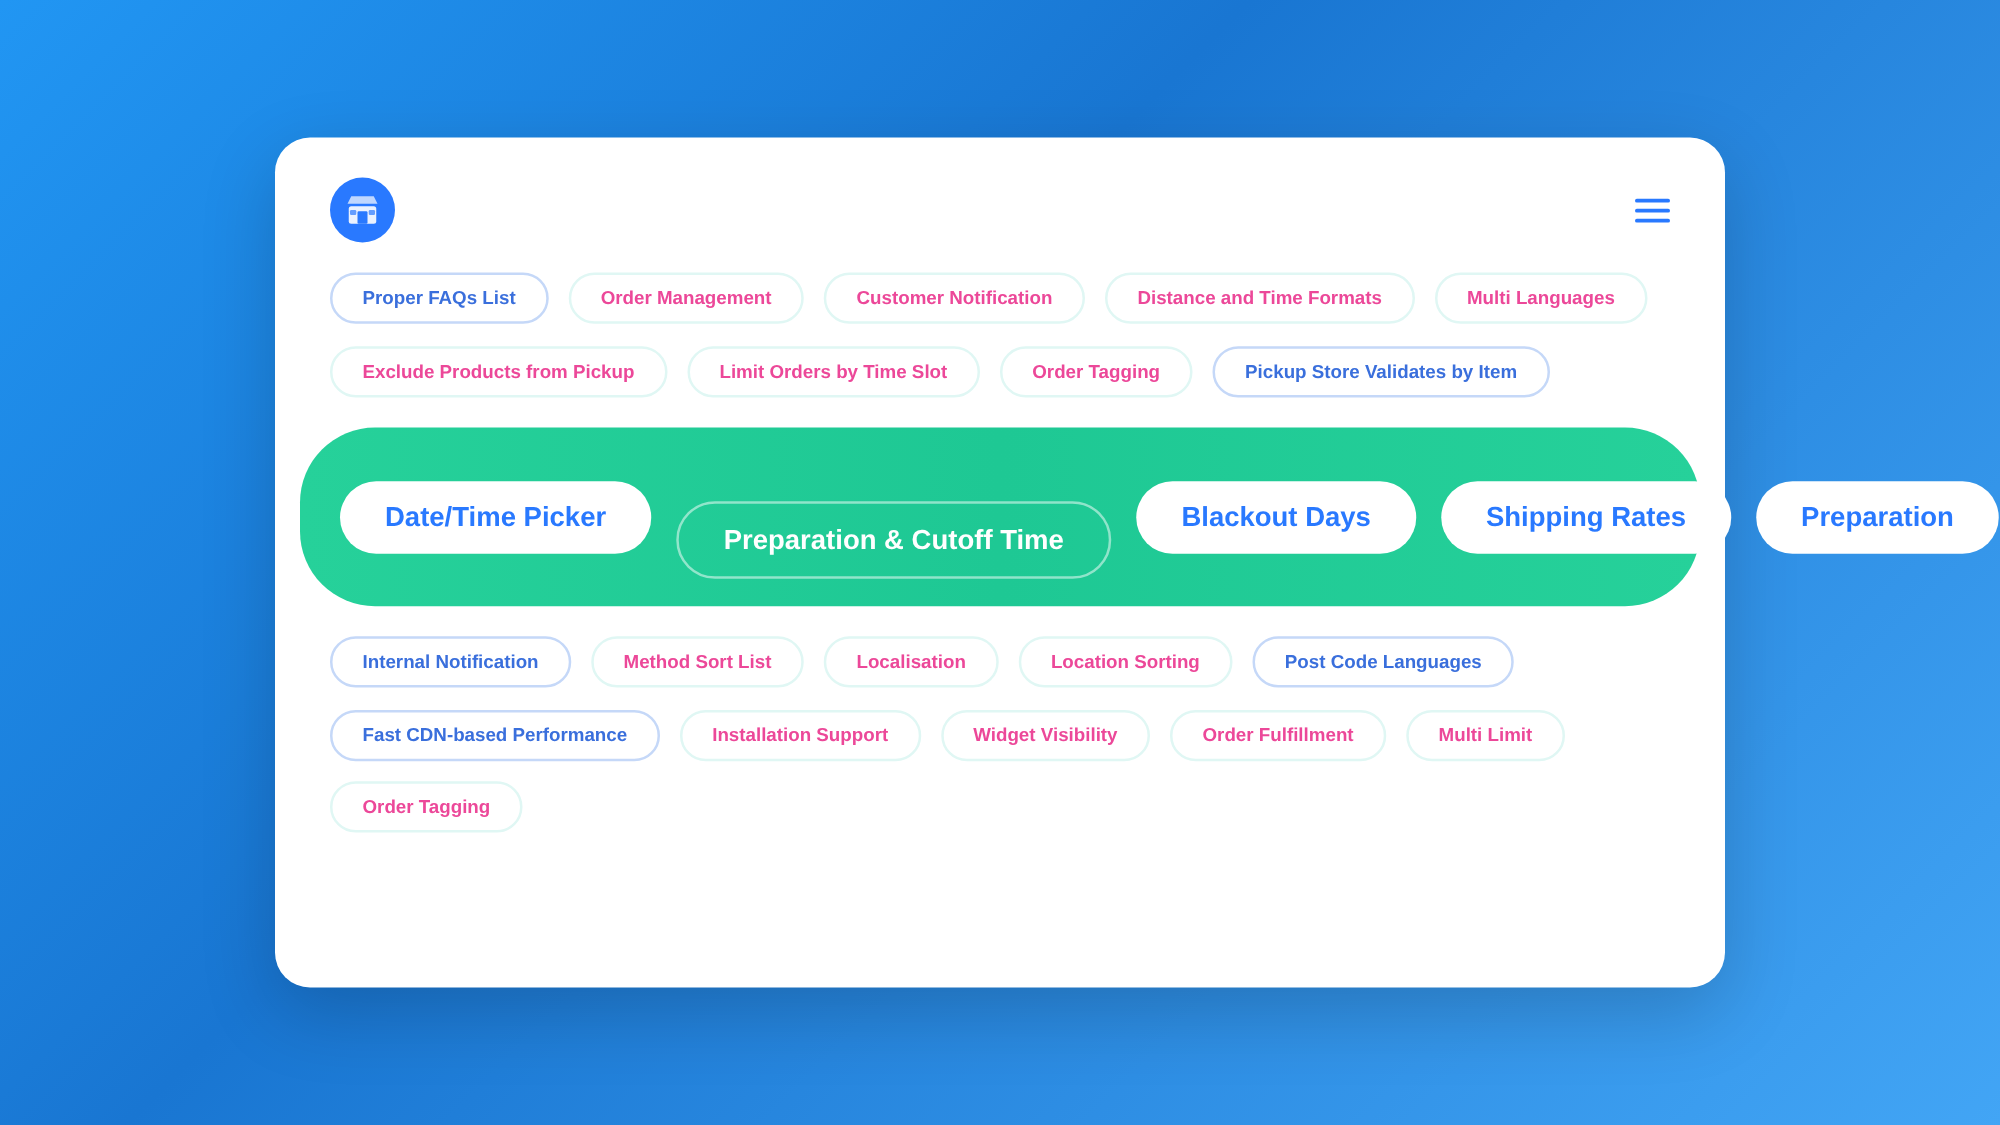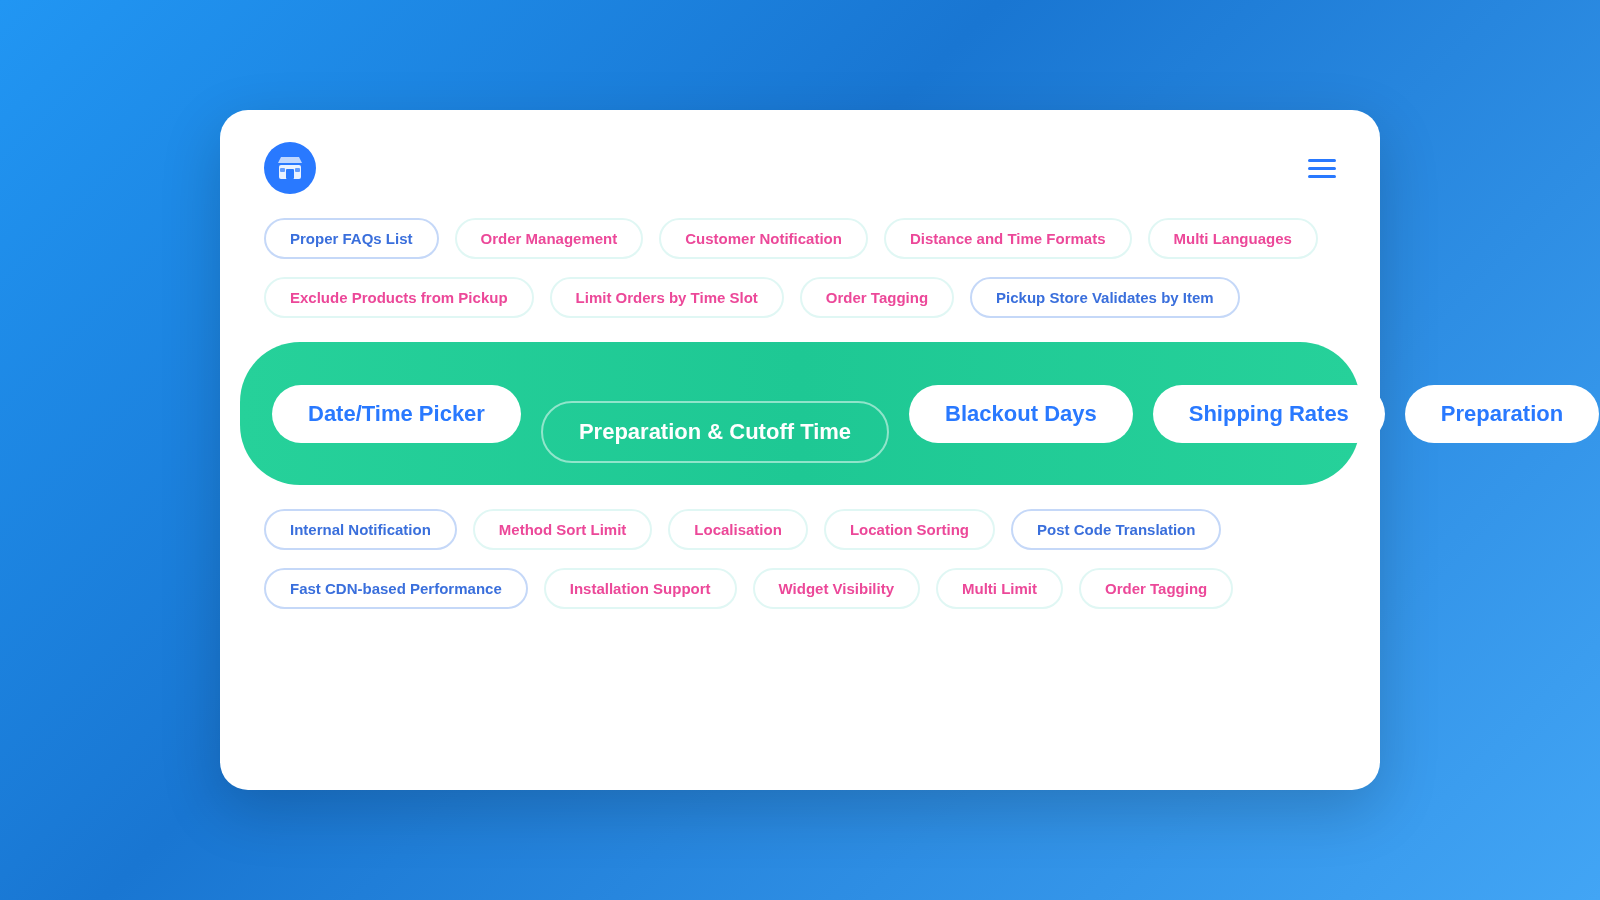--- a/index.html
+++ b/index.html
@@ -188,27 +188,28 @@
       <div class="featured-tag">Date/Time Picker</div>
       <div class="featured-tag teal">Preparation &amp; Cutoff Time</div>
       <div class="featured-tag">Blackout Days</div>
       <div class="featured-tag">Shipping Rates</div>
       <div class="featured-tag">Preparation</div>
     </div>
 
   <div class="bottom-section">
     <div class="tag-row" id="row3">
         <div class="tag tag-blue-outline">Internal Notification</div>
-        <div class="tag">Method Sort Limit</div>
+        <div class="tag">Method Sort List</div>
         <div class="tag">Localisation</div>
         <div class="tag">Location Sorting</div>
-        <div class="tag tag-blue-outline">Post Code Translation</div>
+        <div class="tag tag-blue-outline">Post Code Languages</div>
       </div>
     <div class="tag-row" id="row4">
         <div class="tag tag-blue-outline">Fast CDN-based Performance</div>
         <div class="tag">Installation Support</div>
         <div class="tag">Widget Visibility</div>
+        <div class="tag">Order Fulfillment</div>
         <div class="tag">Multi Limit</div>
         <div class="tag">Order Tagging</div>
       </div>
   </div>
 
 </div>
 
 </body></html>

